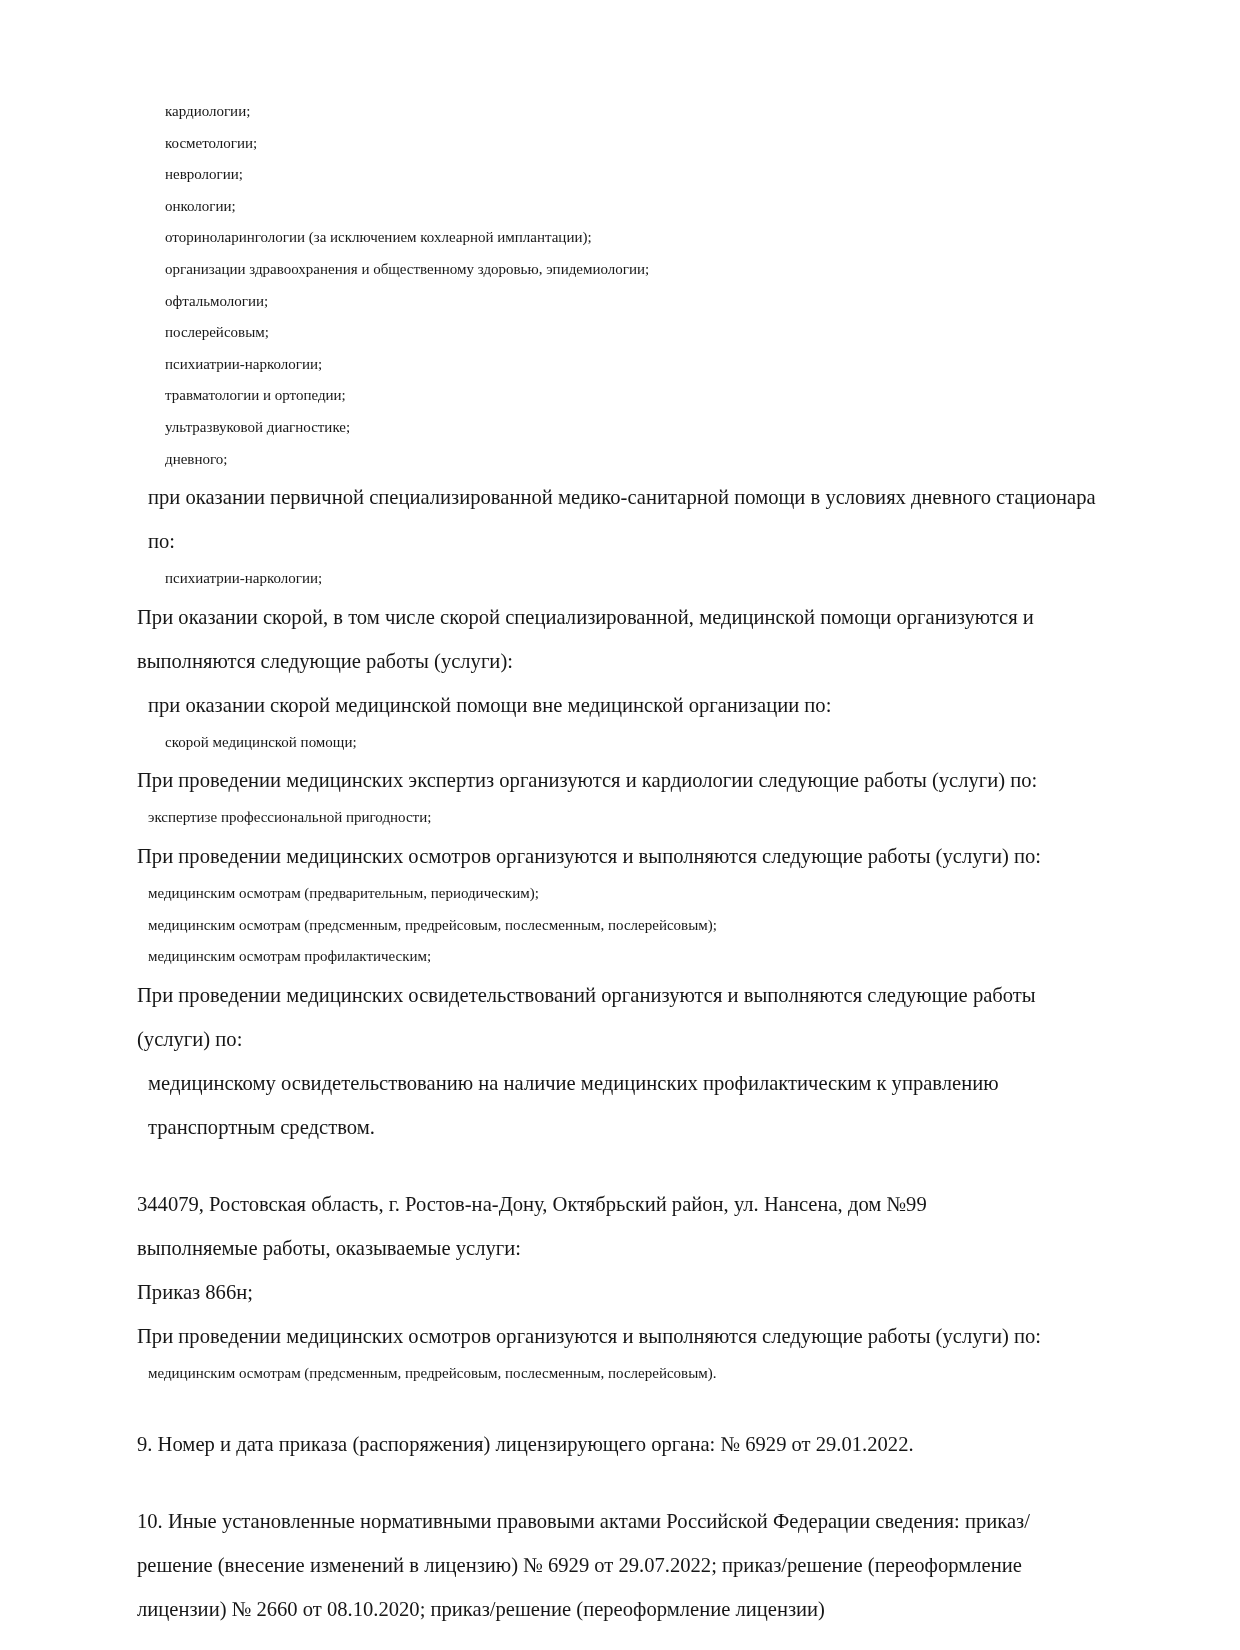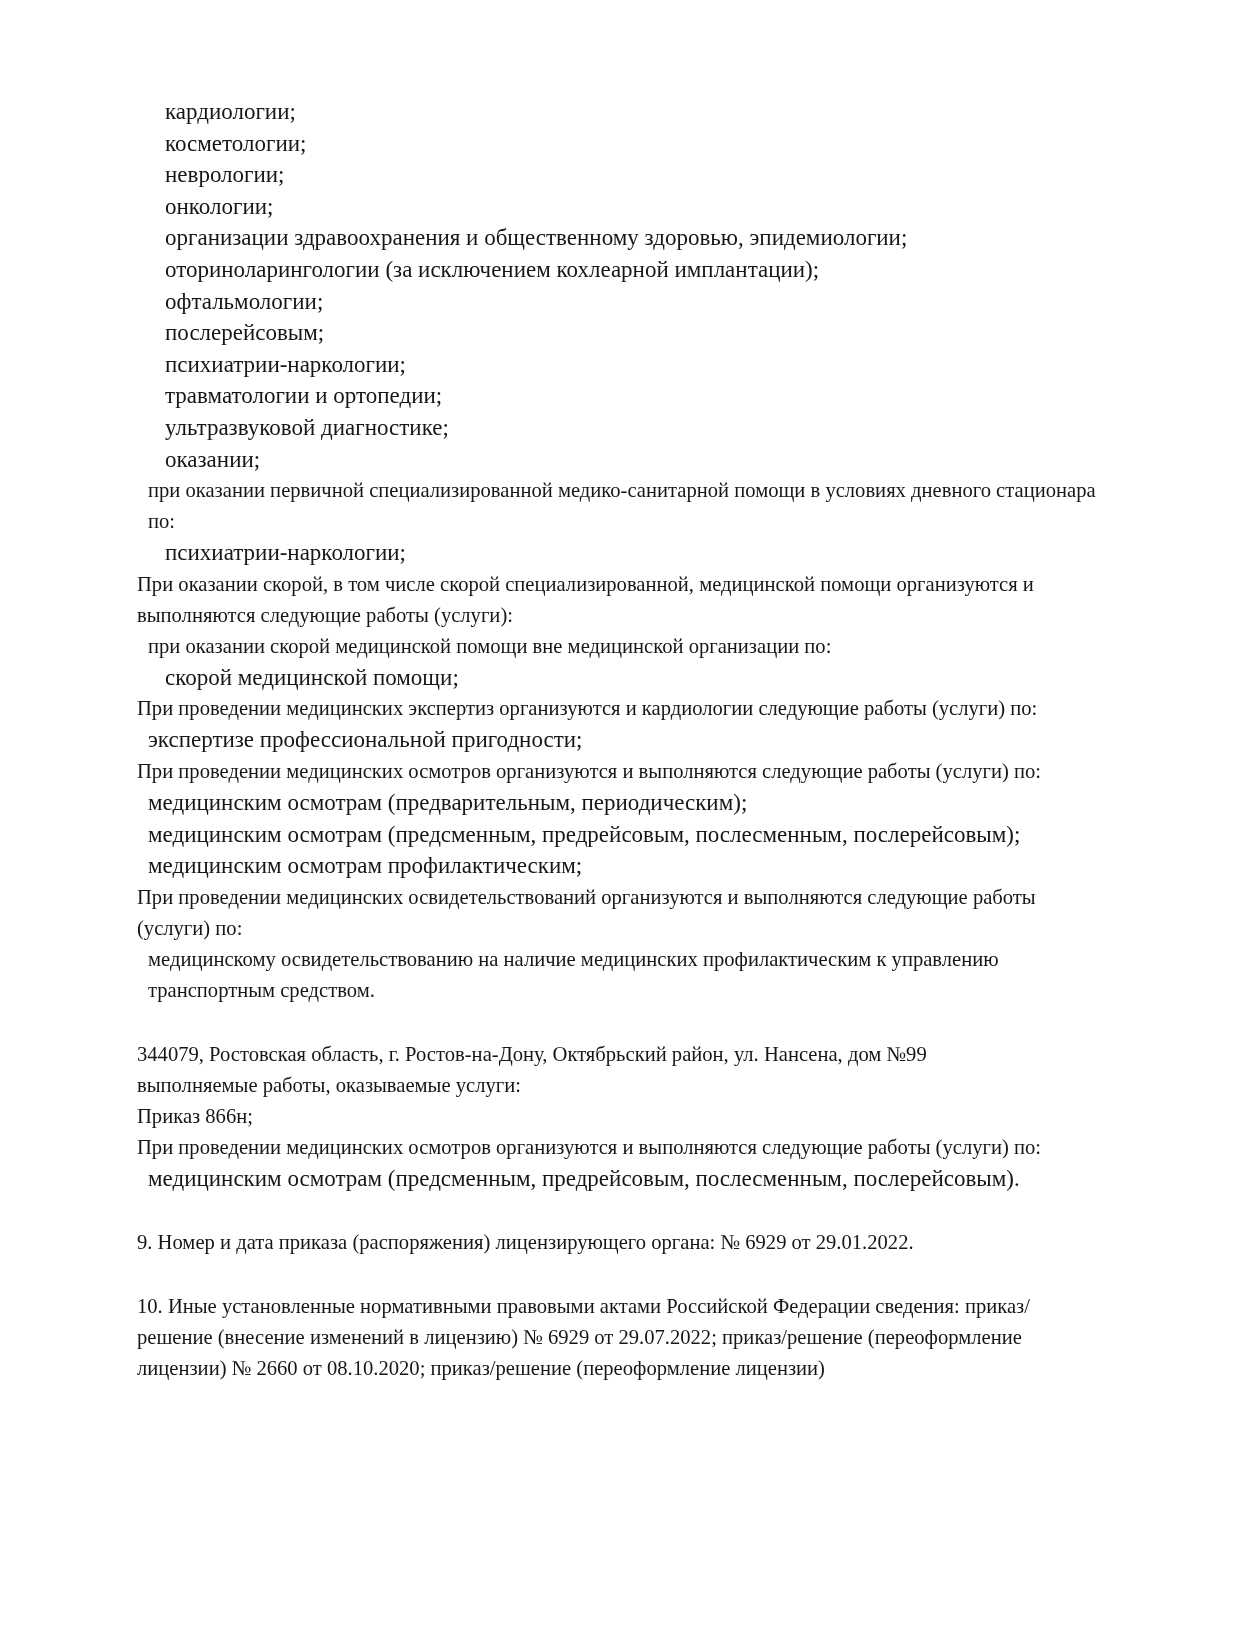--- a/index.html
+++ b/index.html
@@ -17,59 +17,59 @@
     color: #161616;
     box-sizing: border-box;
   }
   .doc-body {
     position: absolute;
     left: 137px;
     top: 96px;
     width: 968px;
   }
   .line {
-    font-size: 23px;
+    font-size: 15px;
     line-height: 31.6px;
     white-space: pre-wrap;
     text-align: left;
   }
   
   .ind-0 { padding-left: 0; }
   .ind-1 { padding-left: 11px; }
   .ind-2 { padding-left: 28px; }
   .para {
     font-size: 20.6px;
-    line-height: 31px;
+    line-height: 44px;
     text-align: left;
   }
   .gap-md { height: 33px; }
   .addr-block {
     font-size: 20.6px;
     line-height: 31.6px;
   }
 </style>
 </head>
 <body>
 
 <div class="page">
   <div class="doc-body">
 
     <div>
       <div class="line ind-2">кардиологии;</div>
       <div class="line ind-2">косметологии;</div>
       <div class="line ind-2">неврологии;</div>
       <div class="line ind-2">онкологии;</div>
+      <div class="line ind-2">оториноларингологии (за исключением кохлеарной имплантации);</div>
       <div class="line ind-2">организации здравоохранения и общественному здоровью, эпидемиологии;</div>
-      <div class="line ind-2">оториноларингологии (за исключением кохлеарной имплантации);</div>
       <div class="line ind-2">офтальмологии;</div>
       <div class="line ind-2">послерейсовым;</div>
       <div class="line ind-2">психиатрии-наркологии;</div>
       <div class="line ind-2">травматологии и ортопедии;</div>
       <div class="line ind-2">ультразвуковой диагностике;</div>
-      <div class="line ind-2">оказании;</div>
+      <div class="line ind-2">дневного;</div>
     </div>
 
     <div class="para ind-1">при оказании первичной специализированной медико-санитарной помощи в условиях дневного стационара по:</div>
     <div class="line ind-2">психиатрии-наркологии;</div>
 
     <div class="para ind-0">При оказании скорой, в том числе скорой специализированной, медицинской помощи организуются и выполняются следующие работы (услуги):</div>
     <div class="para ind-1">при оказании скорой медицинской помощи вне медицинской организации по:</div>
     <div class="line ind-2">скорой медицинской помощи;</div>
 
     <div class="para ind-0">При проведении медицинских экспертиз организуются и кардиологии следующие работы (услуги) по:</div>

